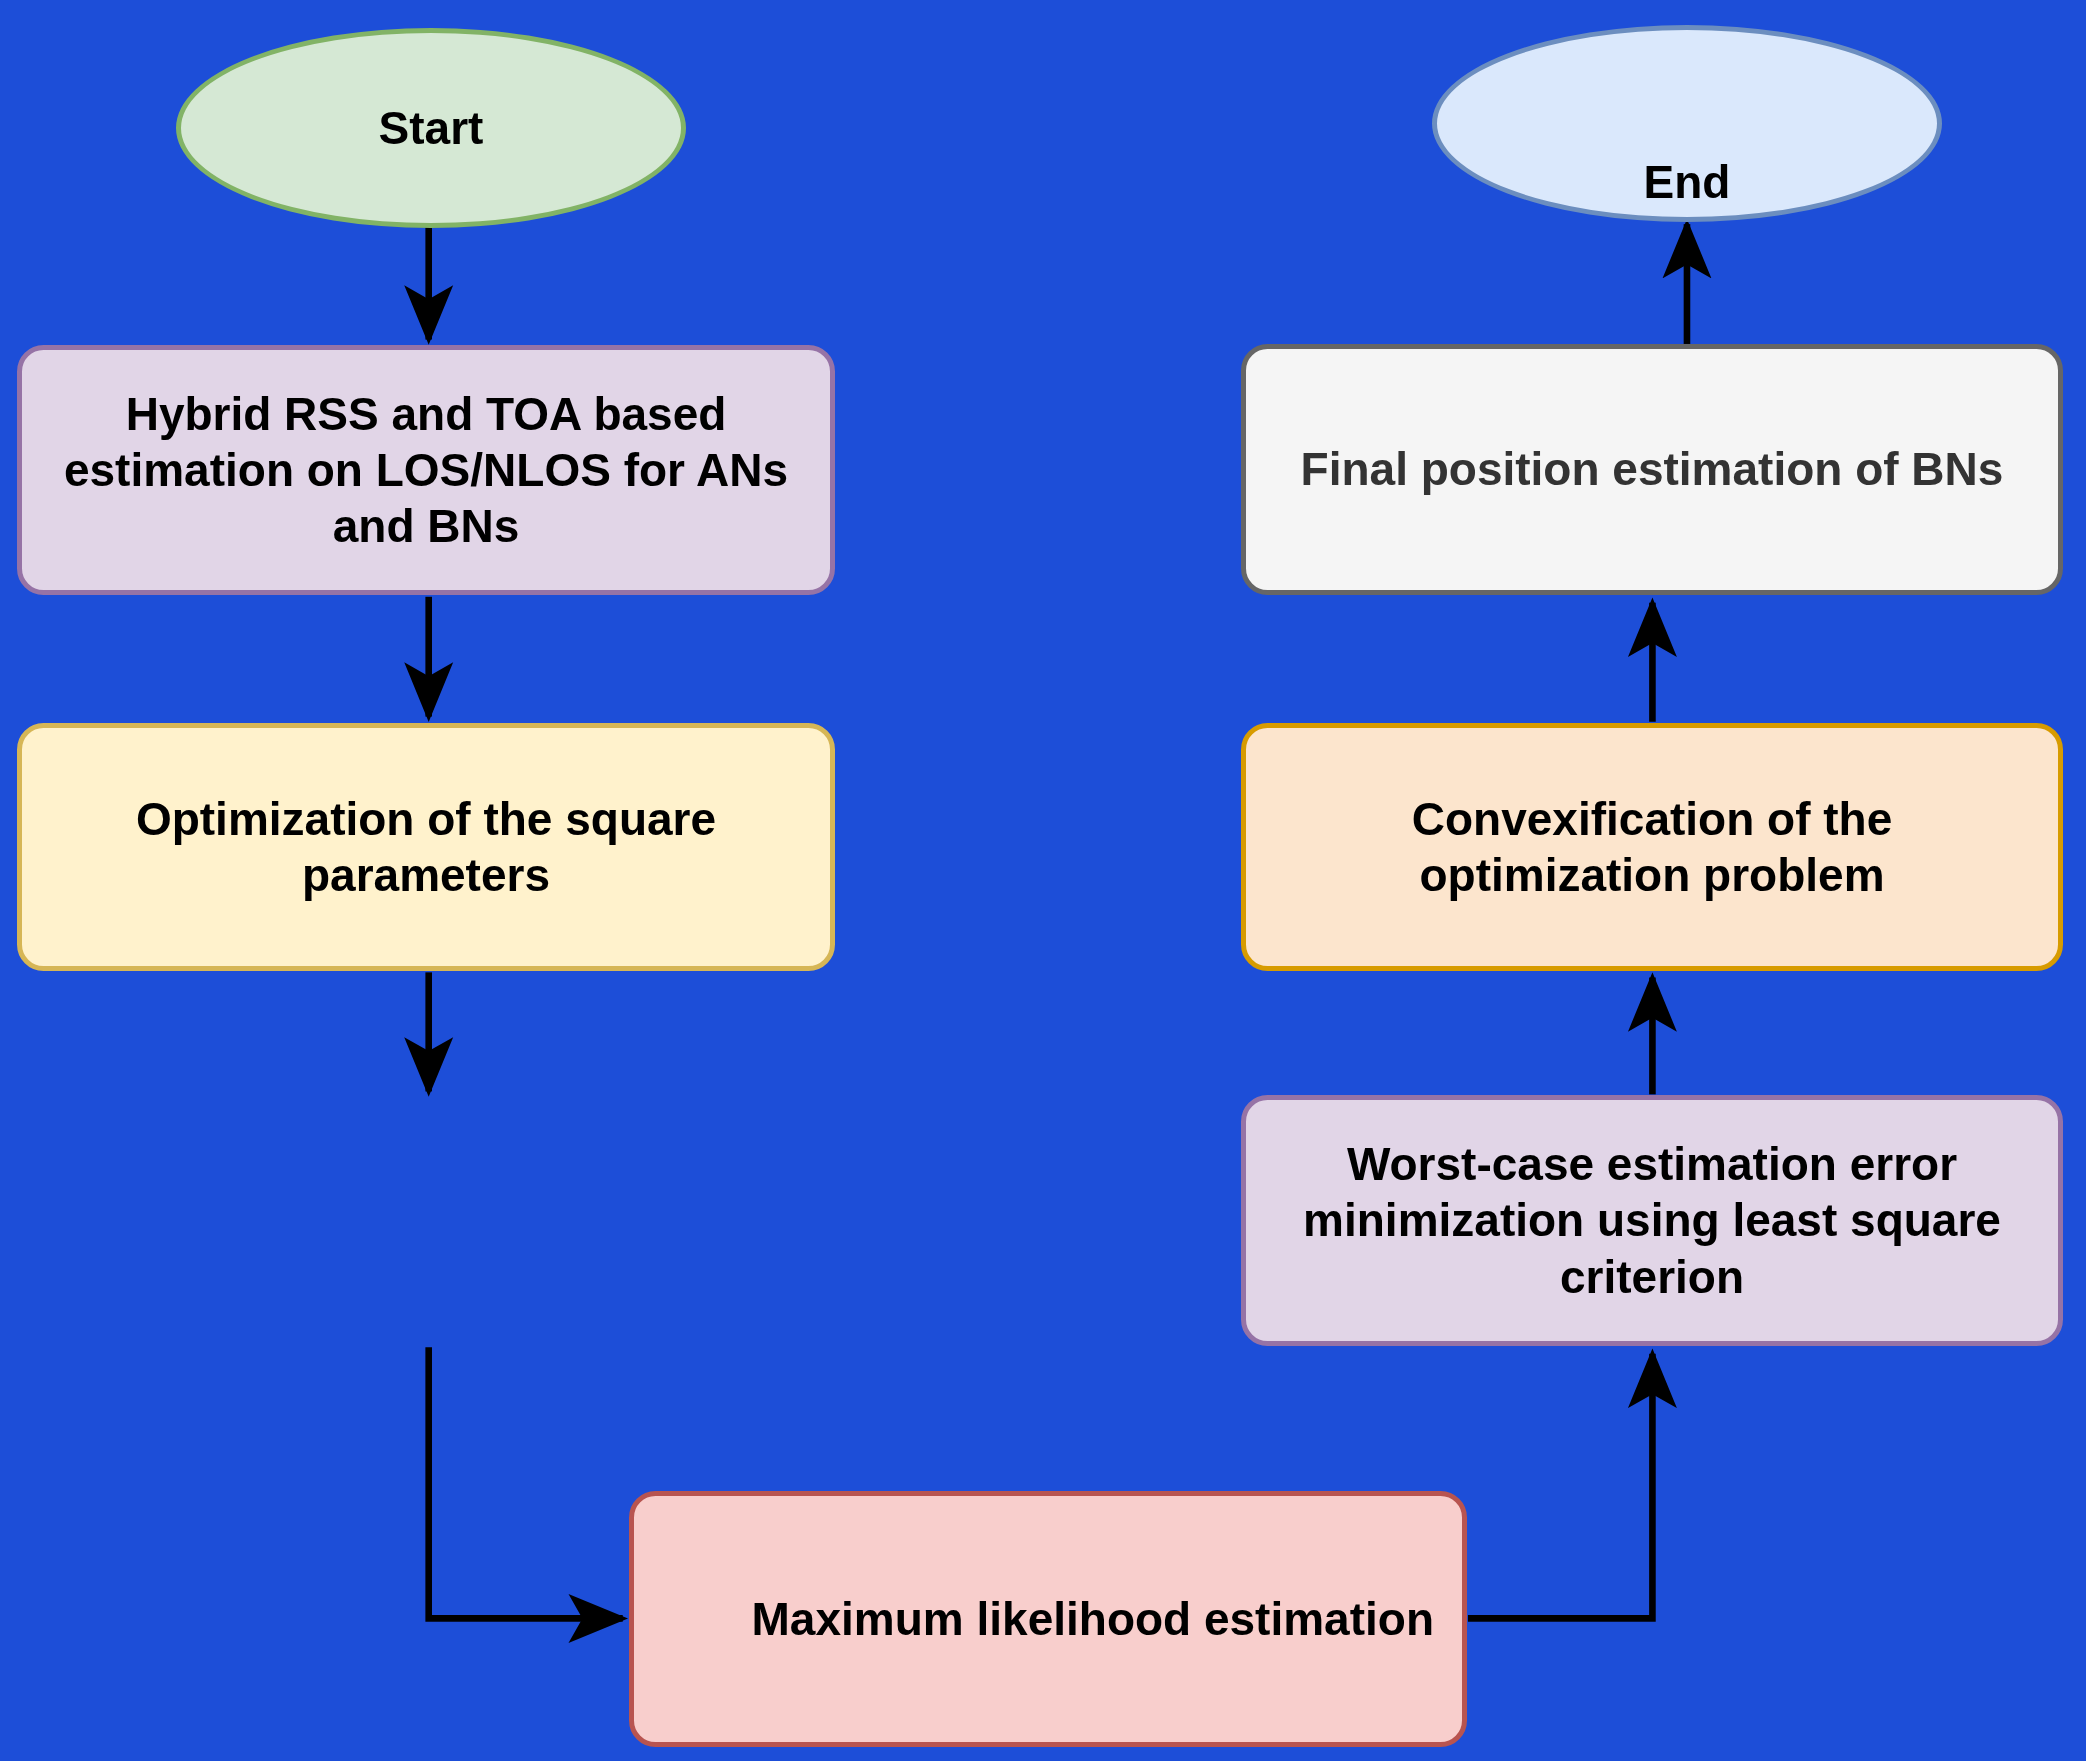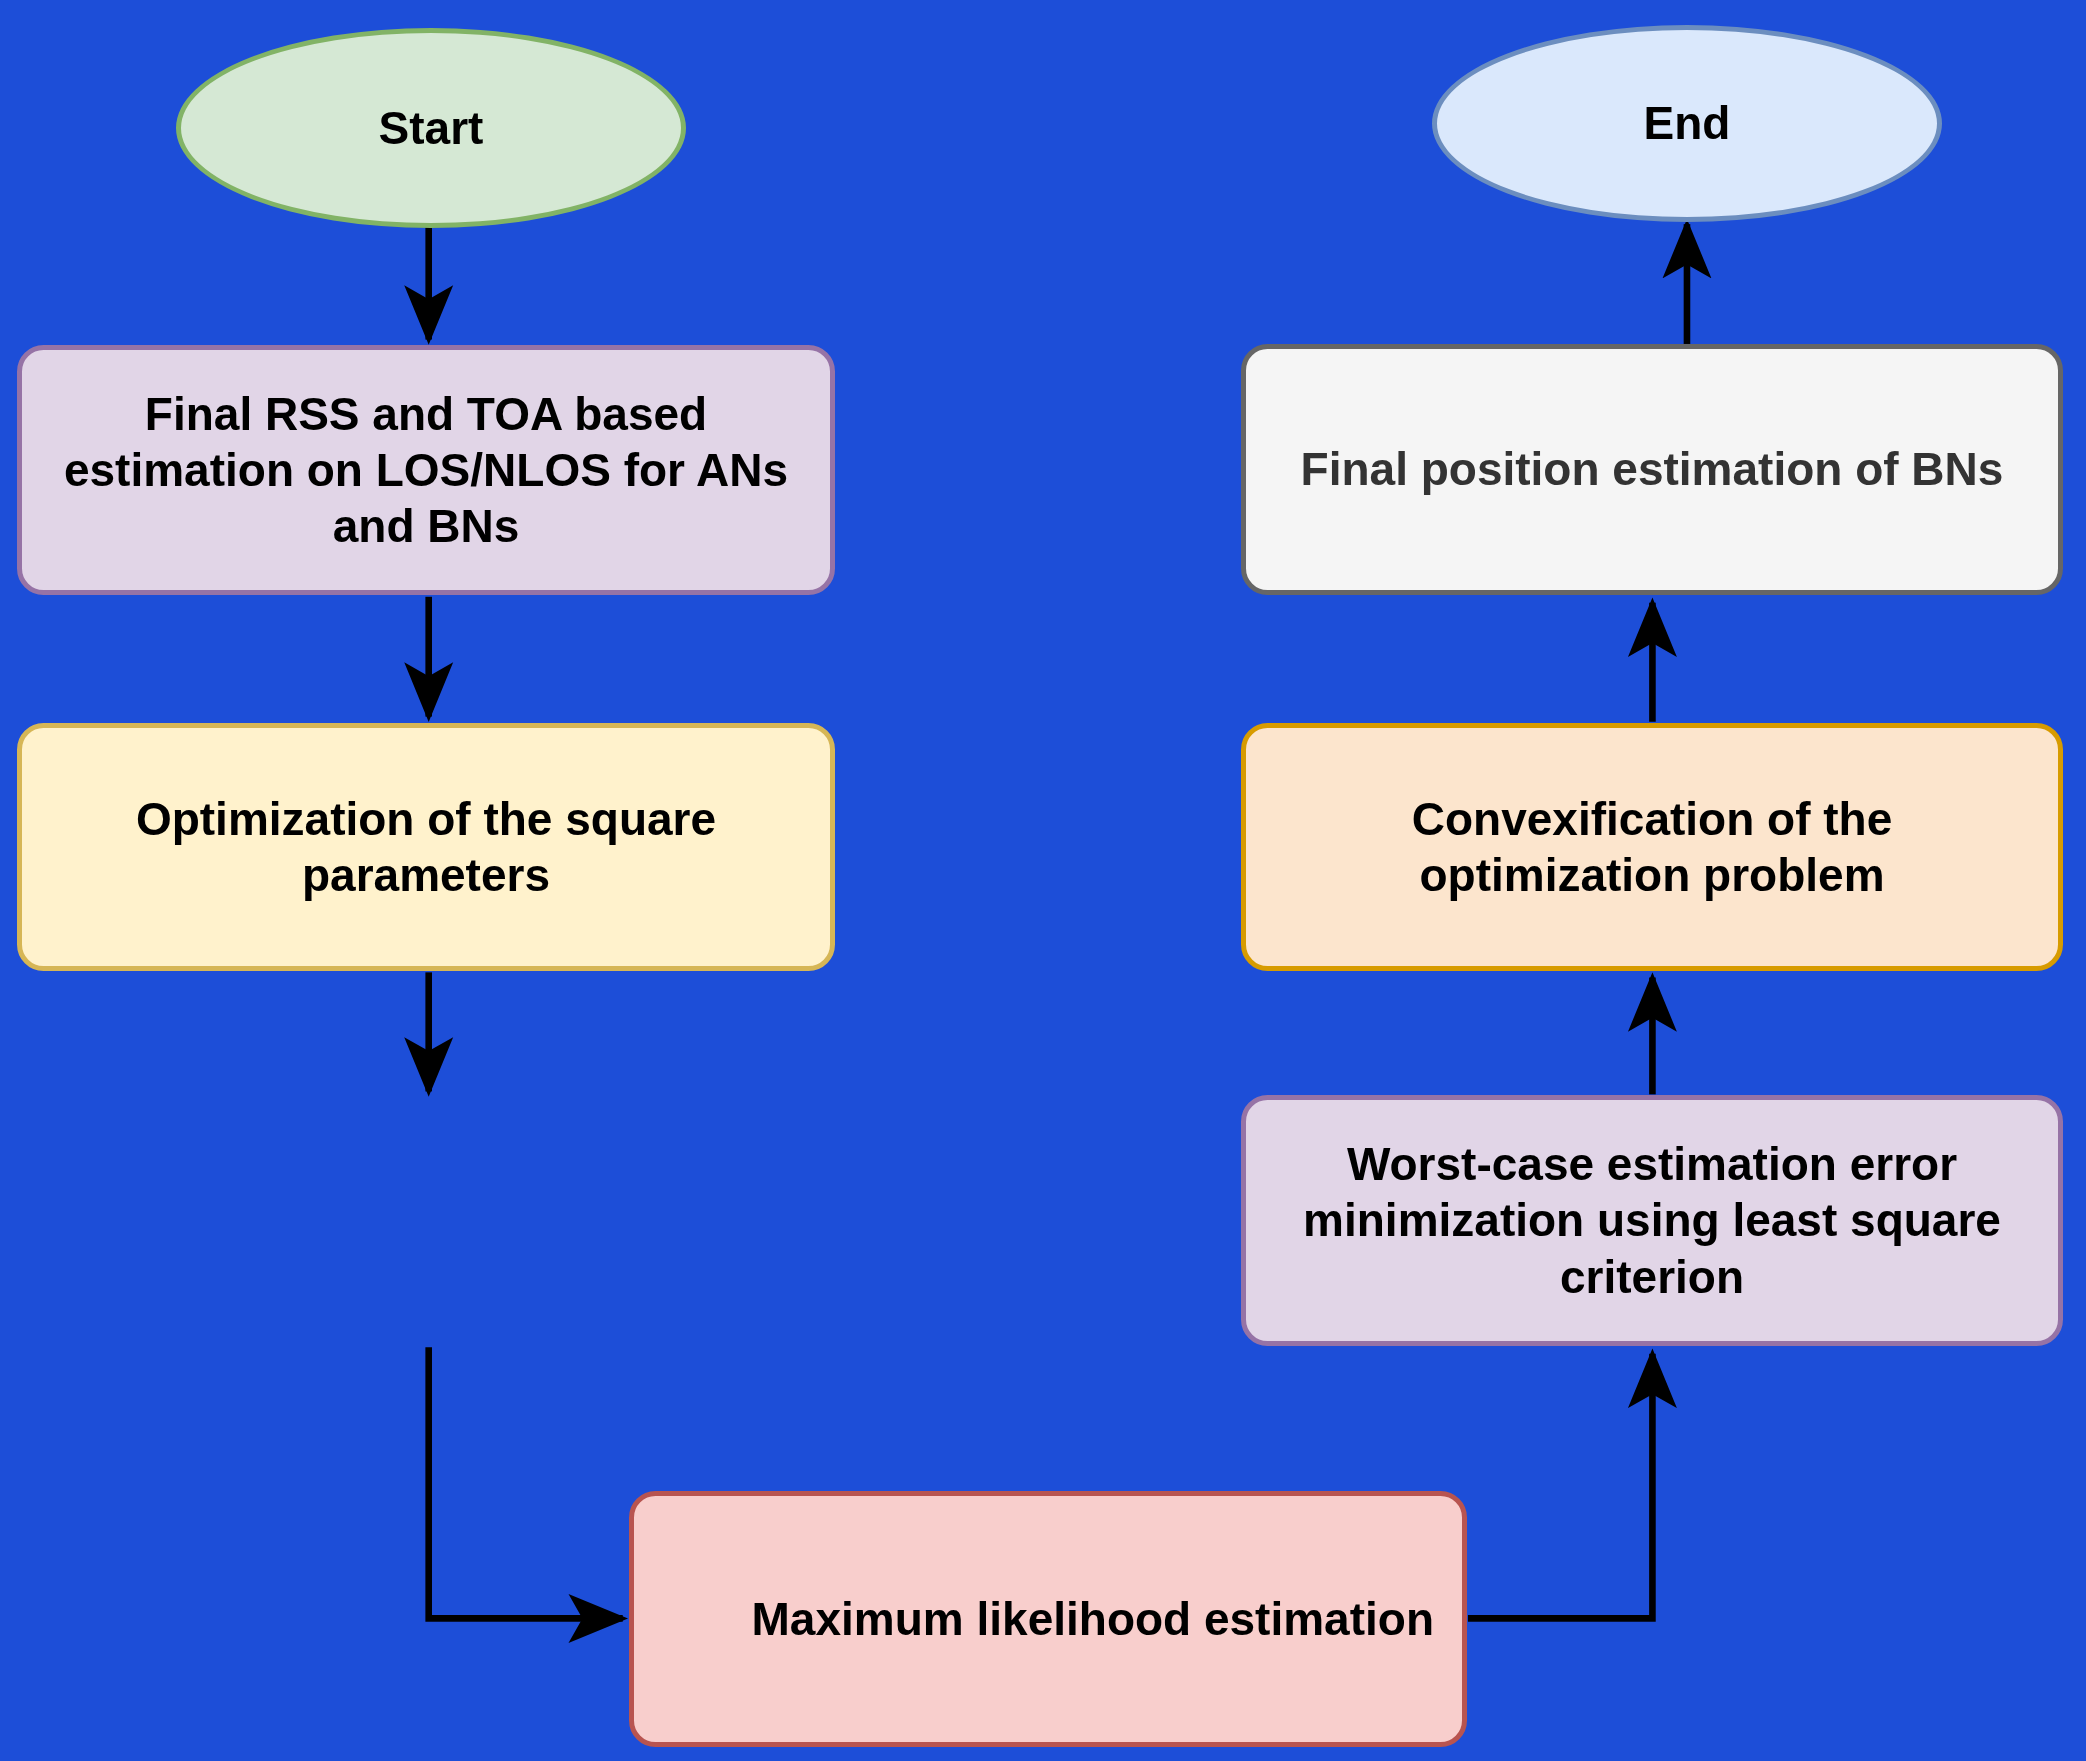--- a/index.html
+++ b/index.html
@@ -90,26 +90,26 @@
 
     <path d="M 2248 982 L 2248 820" fill="none" stroke="#000000" stroke-width="9" marker-end="url(#arrowhead)"></path>
 
     <path d="M 2295 468 L 2295 305" fill="none" stroke="#000000" stroke-width="9" marker-end="url(#arrowhead)"></path>
   </svg>
 
   <div class="node ellipse" id="node-start" style="background:#d5e8d4;border-color:#82b366;">
     <span class="label">Start</span>
   </div>
 
-  <div class="node ellipse" id="node-end" style="background:#dae8fc;border-color:#6c8ebf;">
+  <div class="node ellipse" id="node-end" style="background:#dae8fc;border-color:#6c8ebf;align-items:flex-end;">
     <span class="label">End</span>
   </div>
 
   <div class="node box" id="node-hybrid" style="background:#e1d5e7;border-color:#9673a6;">
-    <span class="label">Final RSS and TOA based estimation on LOS/NLOS for ANs and BNs</span>
+    <span class="label">Hybrid RSS and TOA based estimation on LOS/NLOS for ANs and BNs</span>
   </div>
 
   <div class="node box" id="node-ranging" style="background:#fff2cc;border-color:#d6b656;">
     <span class="label">Optimization of the square parameters</span>
   </div>
 
 
   <div class="node box" id="node-final" style="background:#f5f5f5;border-color:#666666;color:#333333;">
     <span class="label">Final position estimation of BNs</span>
   </div>

